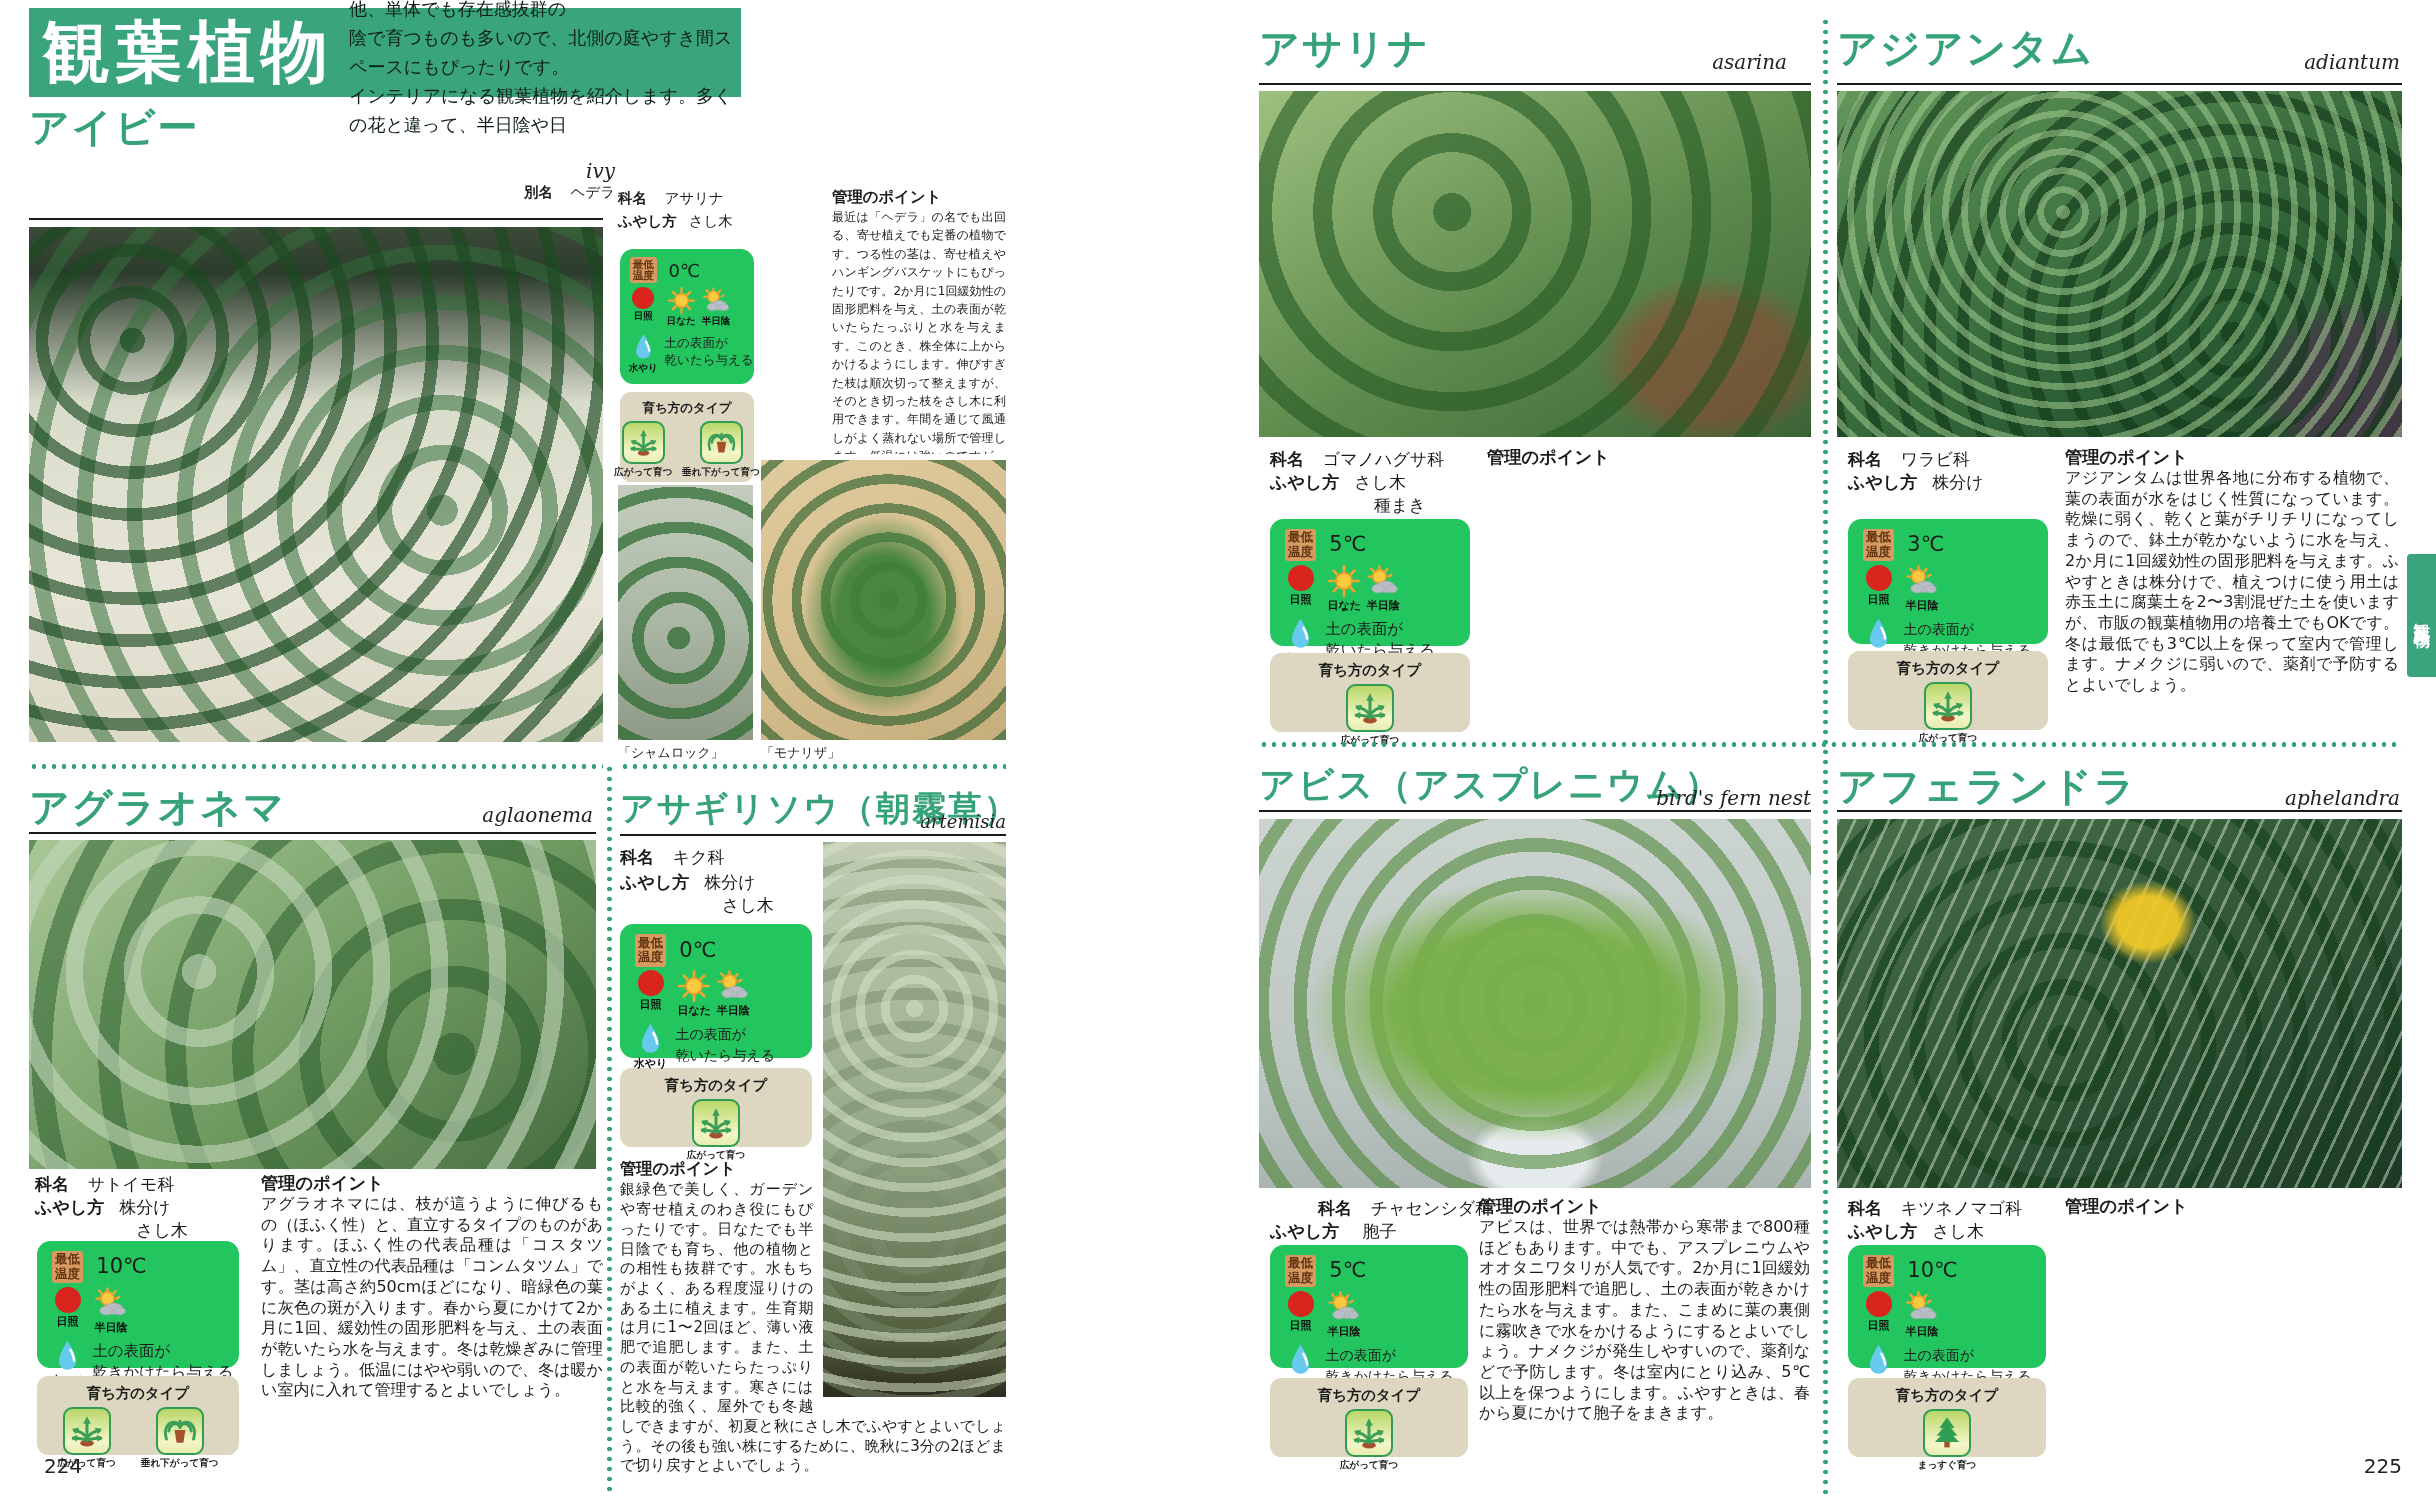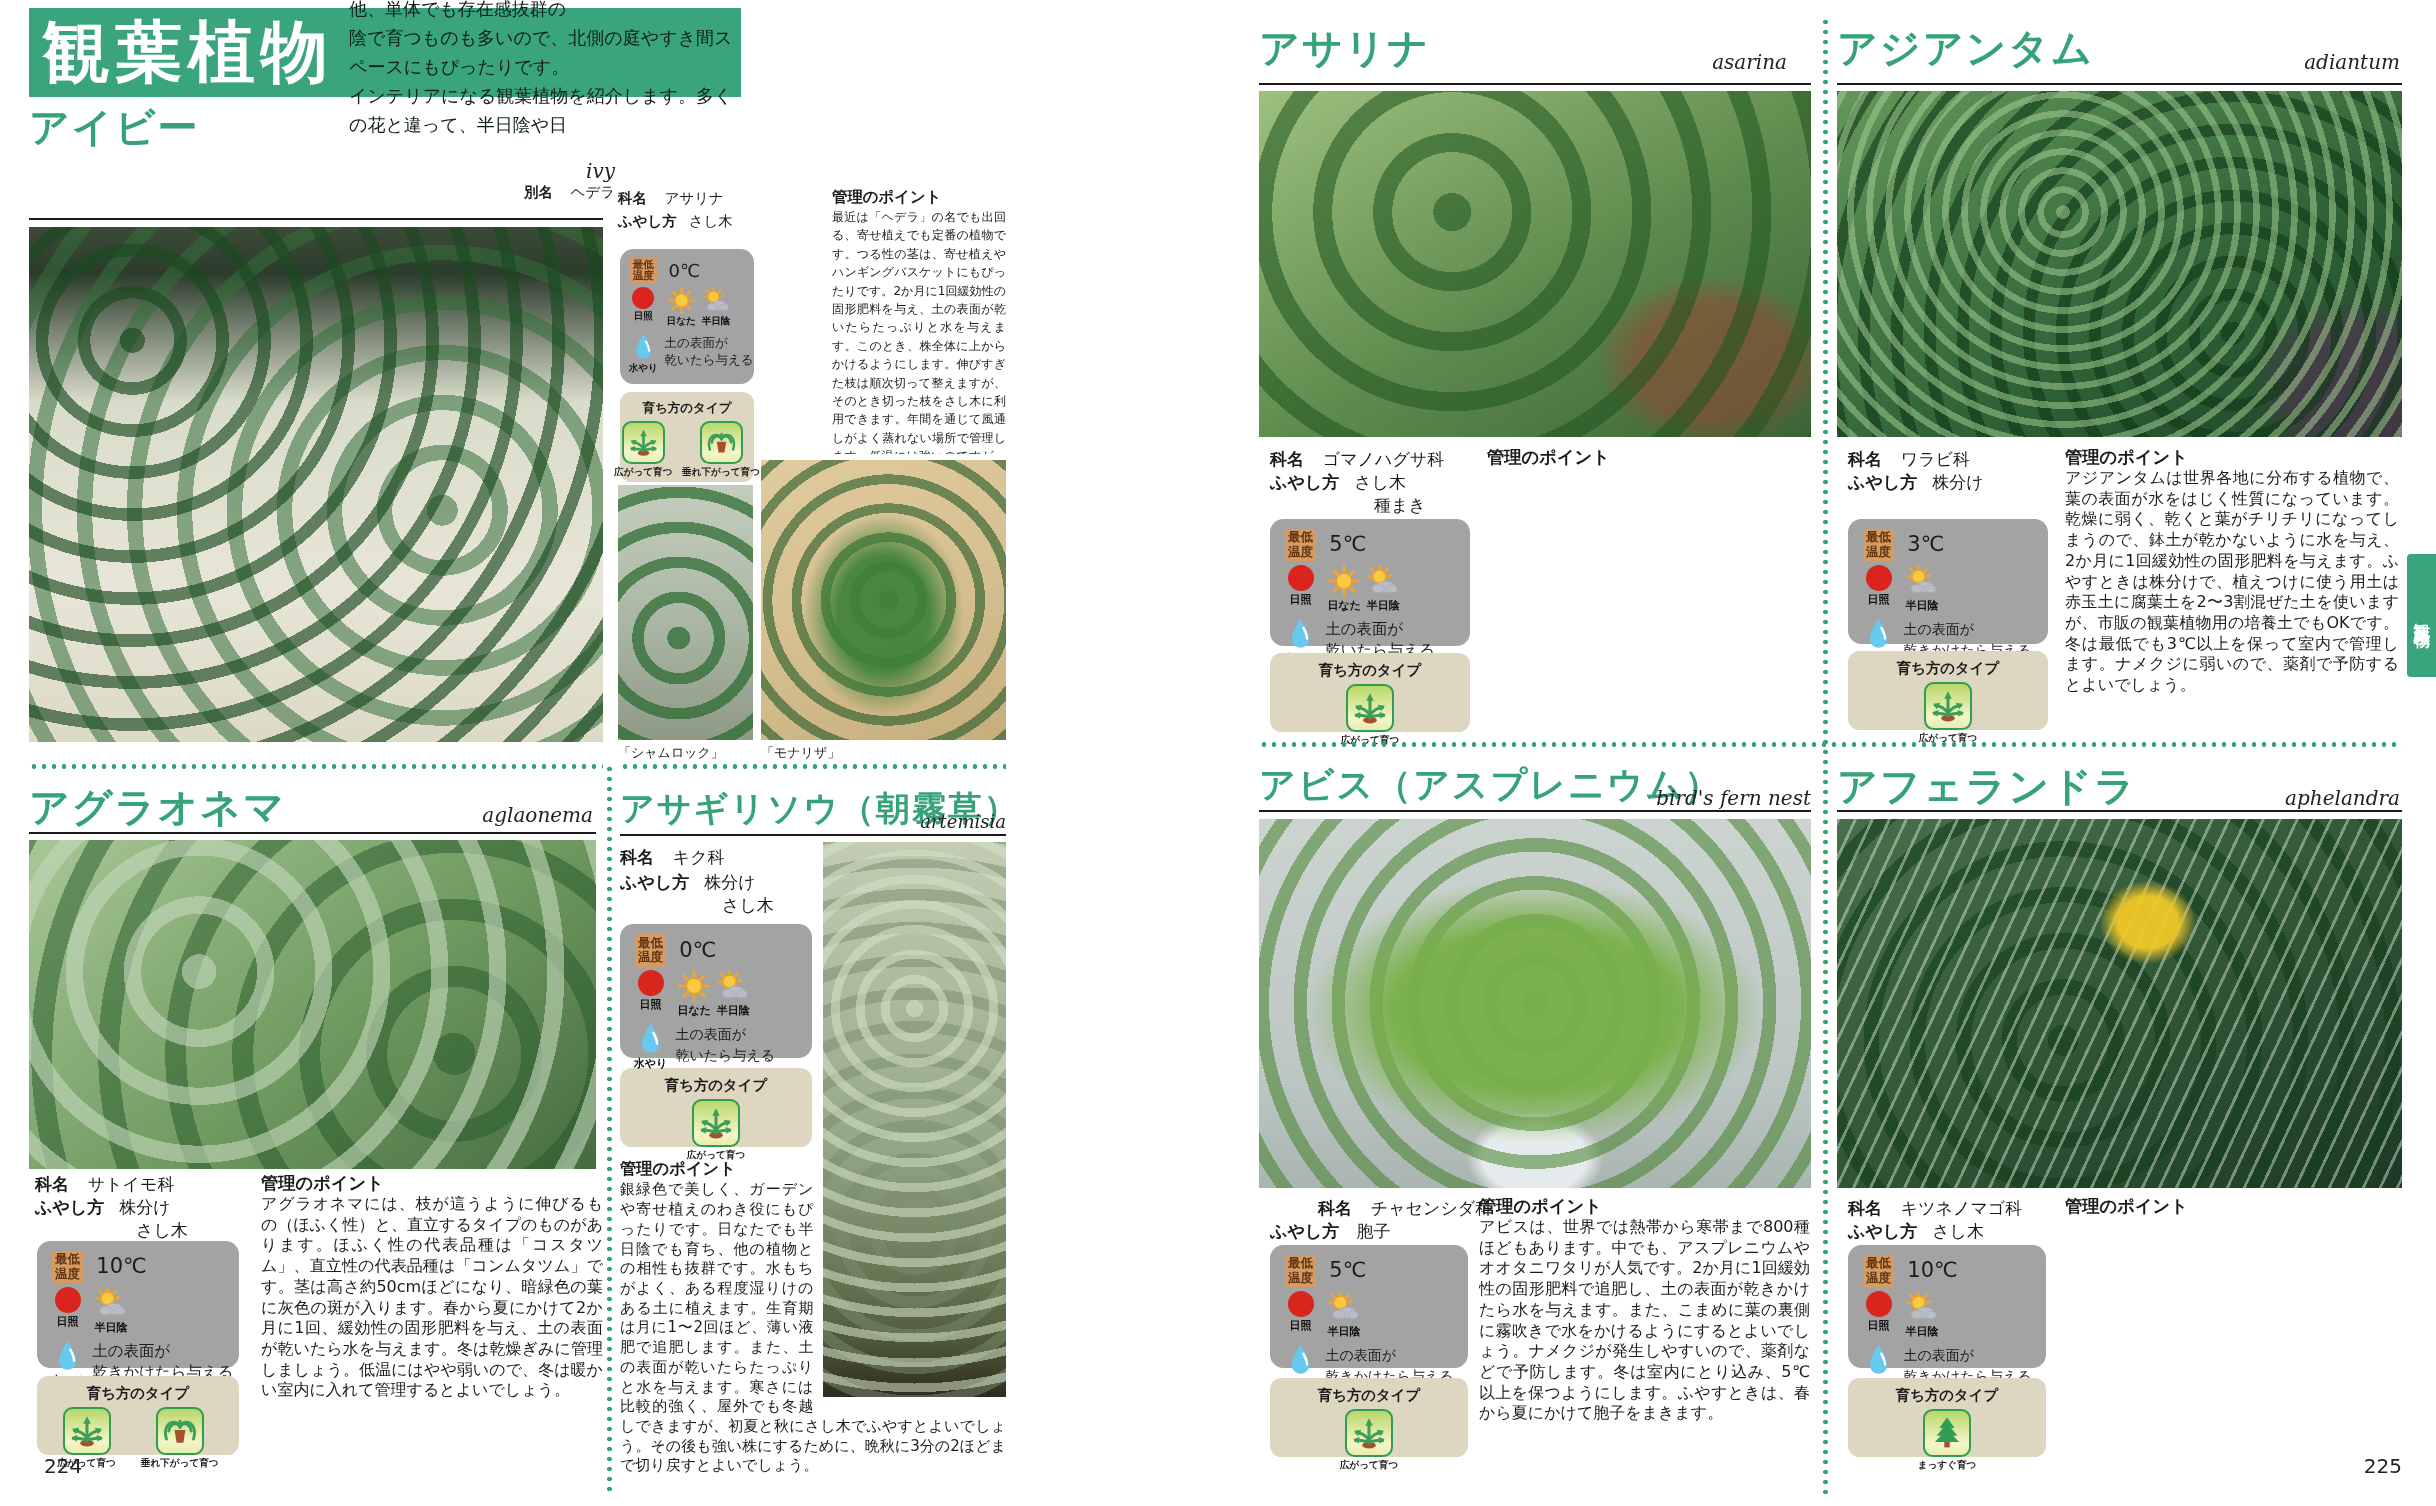--- a/index.html
+++ b/index.html
@@ -18,21 +18,21 @@
   .dot-h{height:4.8px;background-image:radial-gradient(circle,#35a277 2.1px,rgba(0,0,0,0) 2.6px);
          background-size:10px 4.8px;background-repeat:repeat-x;}
   .dot-v{width:4.8px;background-image:radial-gradient(circle,#35a277 2.1px,rgba(0,0,0,0) 2.6px);
          background-size:4.8px 10px;background-repeat:repeat-y;}
   
   .kv{white-space:nowrap;}
   .kv .k{font-weight:bold;}
   .kv .v{margin-left:13.4px;}
   .f17{font-size:17px;} .f15{font-size:14.4px;}
   
-  .gbox{background:#a3a3a3;border-radius:13.4px;padding:9.6px 7.7px 5.8px 9.6px;box-sizing:border-box;}
+  .gbox{background:#22c55e;border-radius:13.4px;padding:9.6px 7.7px 5.8px 9.6px;box-sizing:border-box;}
   .grow{display:flex;align-items:flex-start;margin-bottom:3.8px;}
   .icon-stack{display:flex;flex-direction:column;align-items:center;width:42px;flex:0 0 42px;}
   .tinylab{font-size:11px;font-weight:bold;color:#111;margin-top:1px;white-space:nowrap;}
   .temp-badge{background:#d79a60;color:#5f3413;font-weight:bold;font-size:12.5px;line-height:14.4px;
               text-align:center;border-radius:2.9px;padding:1.9px 2.9px;display:inline-block;}
   .red-dot{width:26px;height:26px;border-radius:50%;background:#d9251d;display:inline-block;}
   .temp-val{font-size:21px;font-weight:500;margin-left:7.7px;margin-top:3.8px;}
   .sun-opt{display:flex;flex-direction:column;align-items:center;margin-left:5.8px;justify-content:space-between;}
   .sun-opt svg{width:32px;height:32px;}
   .wtxt{font-size:15.4px;font-weight:500;line-height:21px;margin-left:3.8px;margin-top:1.9px;white-space:nowrap;}
@@ -546,21 +546,21 @@
   <div class="abs sec-h h38" style="left:1259px;top:761px;">アビス（アスプレニウム）</div>
   <div class="abs latin" style="left:1585px;top:786px;width:226px;">bird's fern nest</div>
   <div class="abs rule" style="left:1259px;top:810px;width:552px;"></div>
   <div class="abs photo ph-abis" style="left:1259px;top:819px;width:552px;height:369px;"></div>
   <div class="abs kv f17" style="left:1270px;top:1197px;margin-left:48px;">
     <span class="k">科名</span>
     <span class="v">チャセンシダ科</span>
   </div>
   <div class="abs kv f17" style="left:1270px;top:1220px;">
     <span class="k">ふやし方</span>
-    <span class="v" style="margin-left:12px;">胞子</span>
+    <span class="v" style="margin-left:18px;">胞子</span>
   </div>
   <div class="abs gbox" style="left:1270px;top:1245px;width:198px;height:123px;">
     <div class="grow">
       <div class="icon-stack">
           <span class="temp-badge"><span>最低</span><br><span>温度</span></span>
         </div>
       <span class="temp-val">5℃</span>
     </div>
     <div class="grow">
       <div class="icon-stack">

